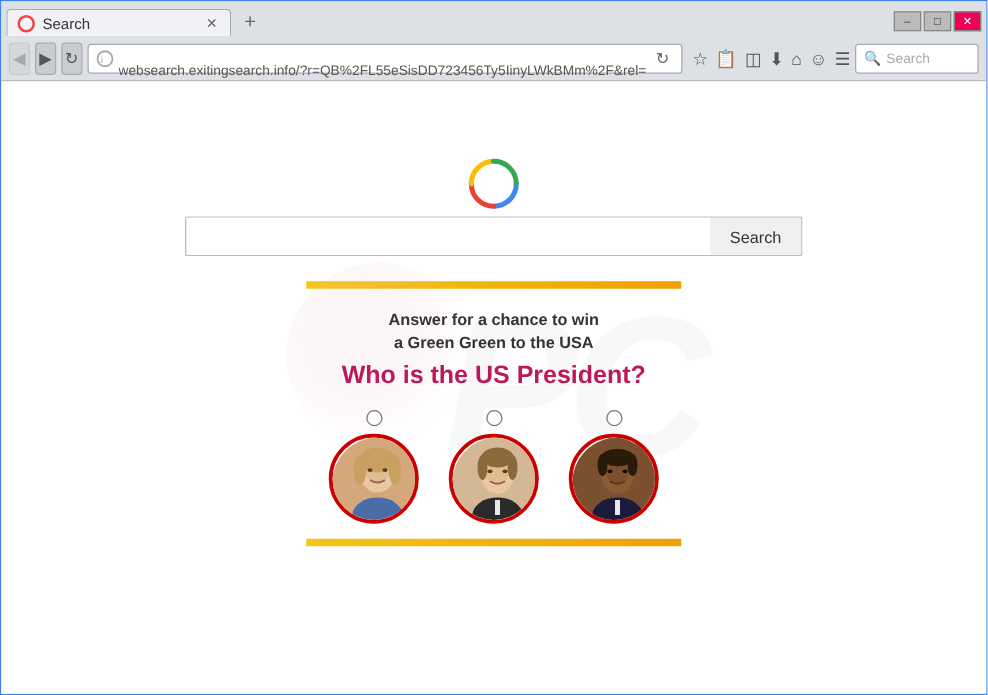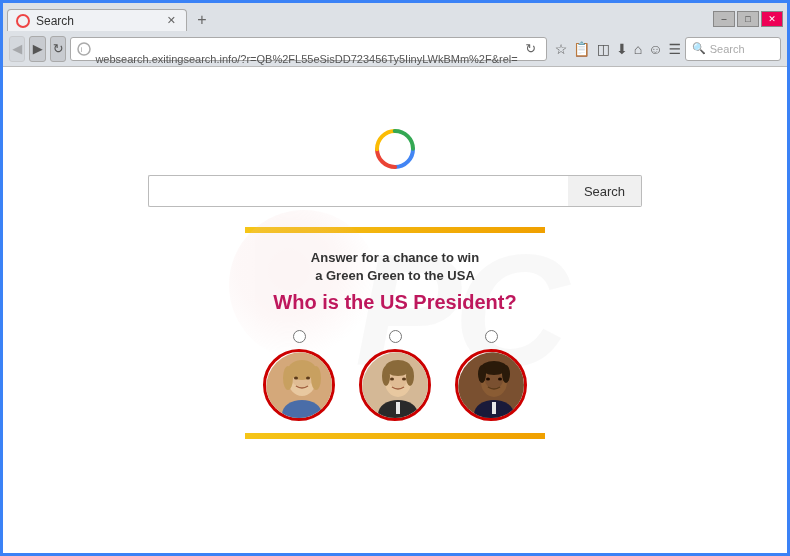--- a/index.html
+++ b/index.html
@@ -3,21 +3,21 @@
   <meta charset="utf-8">
   <style>
     * { margin: 0; padding: 0; box-sizing: border-box; }
     body { width: 790px; height: 556px; overflow: hidden; font-family: Arial, sans-serif; background: #c8c8c8; }
 
     
     .browser-window {
       width: 790px;
       height: 556px;
       background: #dde1e6;
-      border: 3px solid #3b82f6;
+      border: 1px solid #3b82f6;
       display: flex;
       flex-direction: column;
     }
 
     
     .title-bar {
       height: 28px;
       background: #dde1e6;
       display: flex;
       align-items: flex-end;

